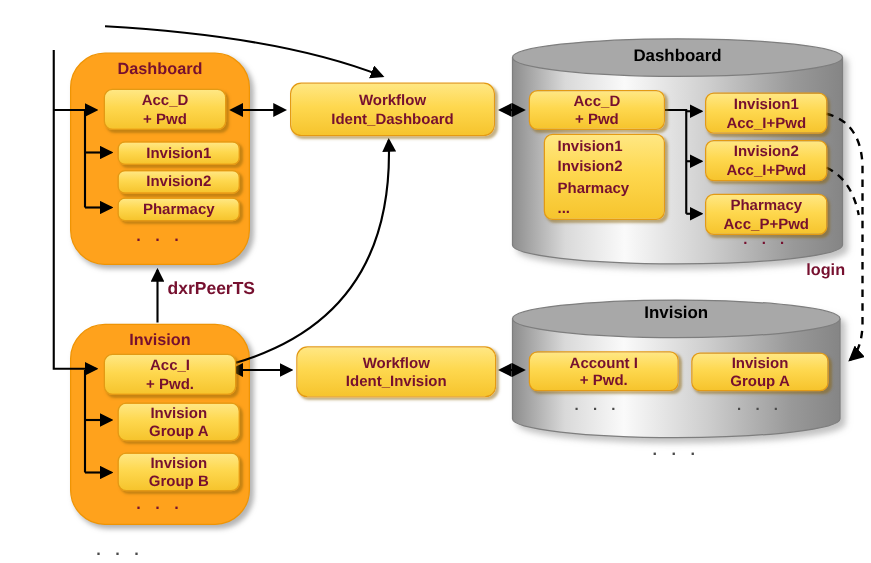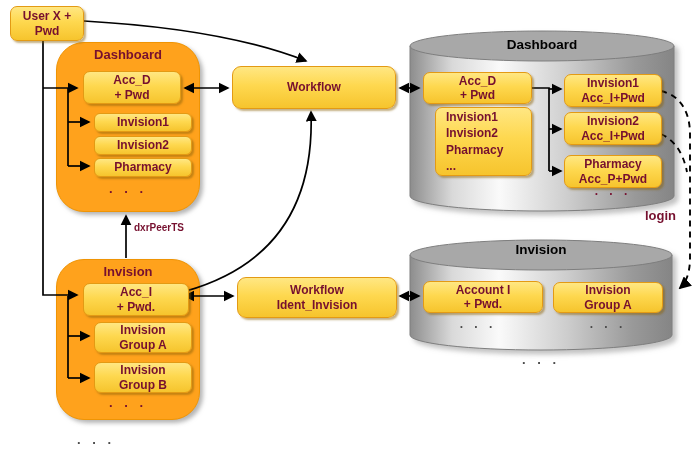--- a/index.html
+++ b/index.html
@@ -18,21 +18,21 @@
         color:#76102f;font-weight:bold;font-size:12px;line-height:1.18;z-index:4;}
   .ybox.small{border-radius:6px;font-size:12px;}
   .ybox.left{align-items:flex-start;text-align:left;padding-left:10px;line-height:1.35;}
   .ctitle{position:absolute;text-align:center;color:#76102f;font-weight:bold;
           font-size:13px;z-index:4;}
   .cyltitle{position:absolute;text-align:center;color:#000;font-weight:bold;
             font-size:13.5px;z-index:4;}
   .dots{position:absolute;text-align:center;font-weight:bold;letter-spacing:4px;
         font-size:13px;z-index:4;}
   .maroon{color:#76102f}.gray{color:#4a4a4a}
-  .lbl{position:absolute;color:#76102f;font-weight:bold;font-size:10px;z-index:4;}
+  .lbl{position:absolute;color:#76102f;font-weight:bold;font-size:14px;z-index:4;}
 </style>
 </head>
 <body>
 
 <div class="stage">
 
   <svg class="lyr cyl-lyr" viewBox="0 0 697 450">
     <defs>
       <linearGradient id="cylbody" x1="0" y1="0" x2="1" y2="0">
         <stop offset="0" stop-color="#8d8d8d"></stop>
@@ -85,24 +85,20 @@
       <path d="M549 89 L561 89" marker-end="url(#ah)"></path>
       <path d="M549 129 L561 129" marker-end="url(#ah)"></path>
       <path d="M549 171 L561 171" marker-end="url(#ah)"></path>
     </g>
     <g fill="none" stroke="#000" stroke-width="1.9" stroke-dasharray="6 5">
       <path d="M661 91 C678 95 689 108 690 132 L690 261 Q689 280 680 288" marker-end="url(#ah)"></path>
       <path d="M661 134 C674 140 683 152 687 172"></path>
     </g>
   </svg>
 
-  <div class="ybox" style="left:10px;top:6px;width:74px;height:35px;">
-    <span>User X +</span>
-    <span>Pwd</span>
-  </div>
 
   <div class="ctitle" style="left:56px;top:47px;width:144px;">Dashboard</div>
   <div class="ybox" style="left:83px;top:71px;width:98px;height:33px;">
     <span>Acc_D</span>
     <span>+ Pwd</span>
   </div>
   <div class="ybox small" style="left:94px;top:113px;width:98px;height:19px;">
     <span>Invision1</span>
   </div>
   <div class="ybox small" style="left:94px;top:136px;width:98px;height:19px;">
@@ -126,20 +122,21 @@
   </div>
   <div class="ybox" style="left:94px;top:362px;width:98px;height:31px;">
     <span>Invision</span>
     <span>Group B</span>
   </div>
   <div class="dots maroon" style="left:56px;top:395px;width:144px;">. . .</div>
   <div class="dots gray" style="left:58px;top:432px;width:76px;">. . .</div>
 
   <div class="ybox" style="left:232px;top:66px;width:164px;height:43px;border-radius:9px;">
     <span>Workflow</span>
+    <span>Ident_Dashboard</span>
   </div>
   <div class="ybox" style="left:237px;top:277px;width:160px;height:41px;border-radius:9px;">
     <span>Workflow</span>
     <span>Ident_Invision</span>
   </div>
 
   <div class="cyltitle" style="left:410px;top:37px;width:264px;">Dashboard</div>
   <div class="ybox" style="left:423px;top:72px;width:109px;height:32px;">
     <span>Acc_D</span>
     <span>+ Pwd</span>

